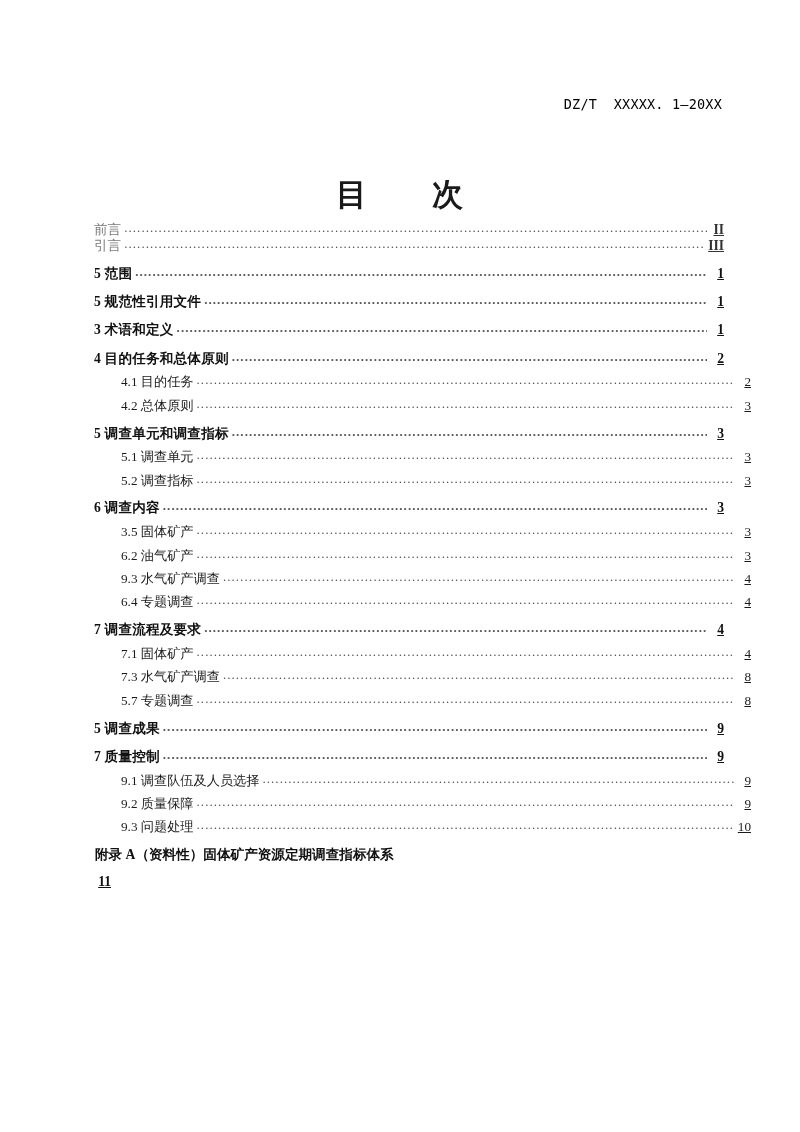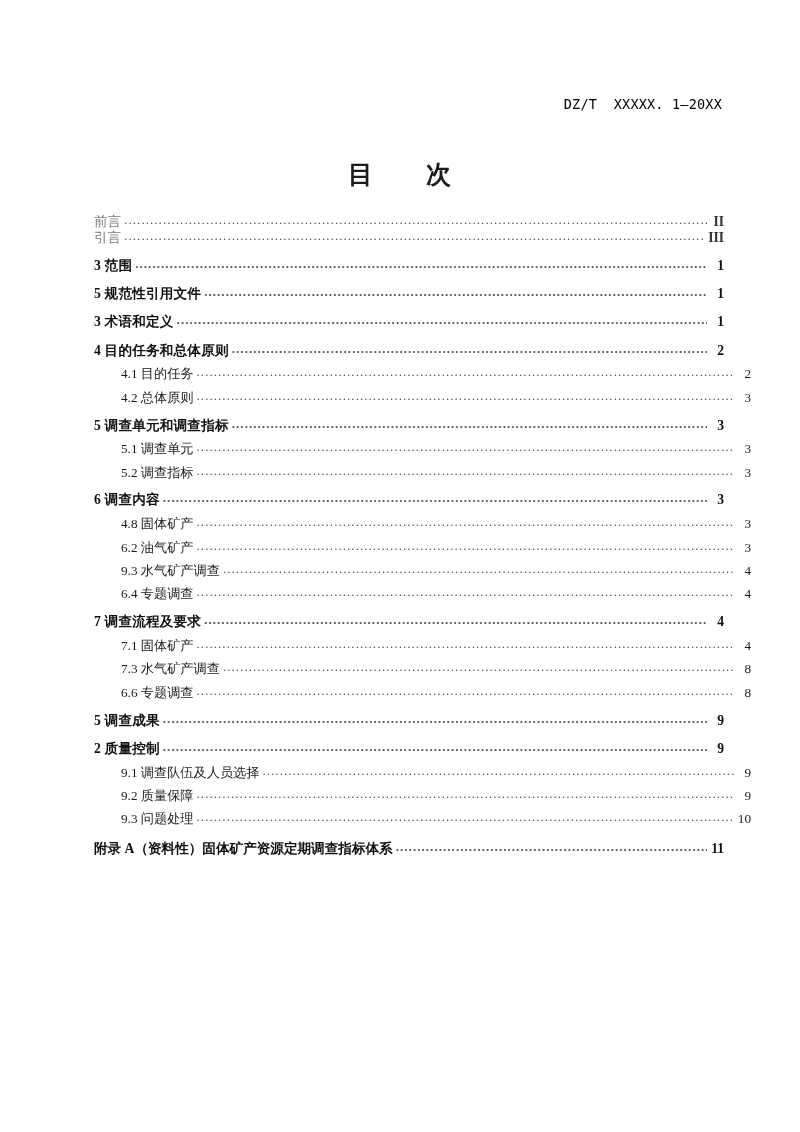--- a/index.html
+++ b/index.html
@@ -31,26 +31,26 @@
     font-family: "DejaVu Sans Mono", "Liberation Mono", monospace;
     font-size: 13.5px;
     letter-spacing: 0.2px;
     color: #000;
     white-space: pre;
   }
 
   
   .doc-title {
     position: absolute;
-    top: 158px;
+    top: 174px;
     left: 0;
     width: 800px;
     text-align: center;
     font-family: "Liberation Sans", "DejaVu Sans", sans-serif;
-    font-size: 25px;
+    font-size: 31px;
     font-weight: bold;
     letter-spacing: 1px;
     color: #1a1a1a;
     white-space: pre;
   }
 
   
   .toc {
     position: absolute;
     top: 212px;
@@ -89,39 +89,40 @@
     font-size: 13px;
     letter-spacing: -1.1px;
     color: #555555;
   }
 
   .toc-page {
     flex: 0 0 auto;
     text-align: right;
     padding-left: 2px;
     min-width: 14px;
-  }
-
-  
-  .lvl-front        { margin-top: 0px;    color: #7b7b7b; }
+    text-decoration: underline;
+  }
+
+  
+  .lvl-front        { margin-top: 8px;    color: #7b7b7b; }
   .lvl-front .toc-page { color: #333; font-weight: bold; }
   .lvl-front + .lvl-front { margin-top: 0; }
 
   .lvl-1 { font-weight: bold; margin-top: 12px; color: #111; }
   .lvl-1 .toc-label { letter-spacing: 0.2px; }
 
   .lvl-2 {
     font-weight: normal;
     margin-top: 8px;
     padding-left: 27px;
     color: #1a1a1a;
     font-size: 13.2px;
   }
 
-  .lvl-annex { font-weight: bold; margin-top: 14px; color: #111; }
+  .lvl-annex { font-weight: bold; margin-top: 14px; color: #111; flex-direction: column; }
   .lvl-ref   { font-weight: bold; margin-top: 14px; color: #111; }
 
   
   .page-footer {
     position: absolute;
     top: 1036px;
     left: 78px;
     right: 78px;
     text-align: right;
     font-size: 13px;
@@ -142,21 +143,21 @@
         <span class="toc-label">前言</span>
         <span class="toc-dots"></span>
         <span class="toc-page">II</span>
       </div>
       <div class="toc-entry lvl-front">
         <span class="toc-label">引言</span>
         <span class="toc-dots"></span>
         <span class="toc-page">III</span>
       </div>
       <div class="toc-entry lvl-1">
-        <span class="toc-label">3  范围</span>
+        <span class="toc-label">5  范围</span>
         <span class="toc-dots"></span>
         <span class="toc-page">1</span>
       </div>
       <div class="toc-entry lvl-1">
         <span class="toc-label">5  规范性引用文件</span>
         <span class="toc-dots"></span>
         <span class="toc-page">1</span>
       </div>
       <div class="toc-entry lvl-1">
         <span class="toc-label">3  术语和定义</span>
@@ -192,21 +193,21 @@
         <span class="toc-label">5.2  调查指标</span>
         <span class="toc-dots"></span>
         <span class="toc-page">3</span>
       </div>
       <div class="toc-entry lvl-1">
         <span class="toc-label">6  调查内容</span>
         <span class="toc-dots"></span>
         <span class="toc-page">3</span>
       </div>
       <div class="toc-entry lvl-2">
-        <span class="toc-label">4.8  固体矿产</span>
+        <span class="toc-label">3.5  固体矿产</span>
         <span class="toc-dots"></span>
         <span class="toc-page">3</span>
       </div>
       <div class="toc-entry lvl-2">
         <span class="toc-label">6.2  油气矿产</span>
         <span class="toc-dots"></span>
         <span class="toc-page">3</span>
       </div>
       <div class="toc-entry lvl-2">
         <span class="toc-label">9.3  水气矿产调查</span>
@@ -227,31 +228,31 @@
         <span class="toc-label">7.1  固体矿产</span>
         <span class="toc-dots"></span>
         <span class="toc-page">4</span>
       </div>
       <div class="toc-entry lvl-2">
         <span class="toc-label">7.3  水气矿产调查</span>
         <span class="toc-dots"></span>
         <span class="toc-page">8</span>
       </div>
       <div class="toc-entry lvl-2">
-        <span class="toc-label">6.6  专题调查</span>
+        <span class="toc-label">5.7  专题调查</span>
         <span class="toc-dots"></span>
         <span class="toc-page">8</span>
       </div>
       <div class="toc-entry lvl-1">
         <span class="toc-label">5  调查成果</span>
         <span class="toc-dots"></span>
         <span class="toc-page">9</span>
       </div>
       <div class="toc-entry lvl-1">
-        <span class="toc-label">2  质量控制</span>
+        <span class="toc-label">7  质量控制</span>
         <span class="toc-dots"></span>
         <span class="toc-page">9</span>
       </div>
       <div class="toc-entry lvl-2">
         <span class="toc-label">9.1  调查队伍及人员选择</span>
         <span class="toc-dots"></span>
         <span class="toc-page">9</span>
       </div>
       <div class="toc-entry lvl-2">
         <span class="toc-label">9.2  质量保障</span>

